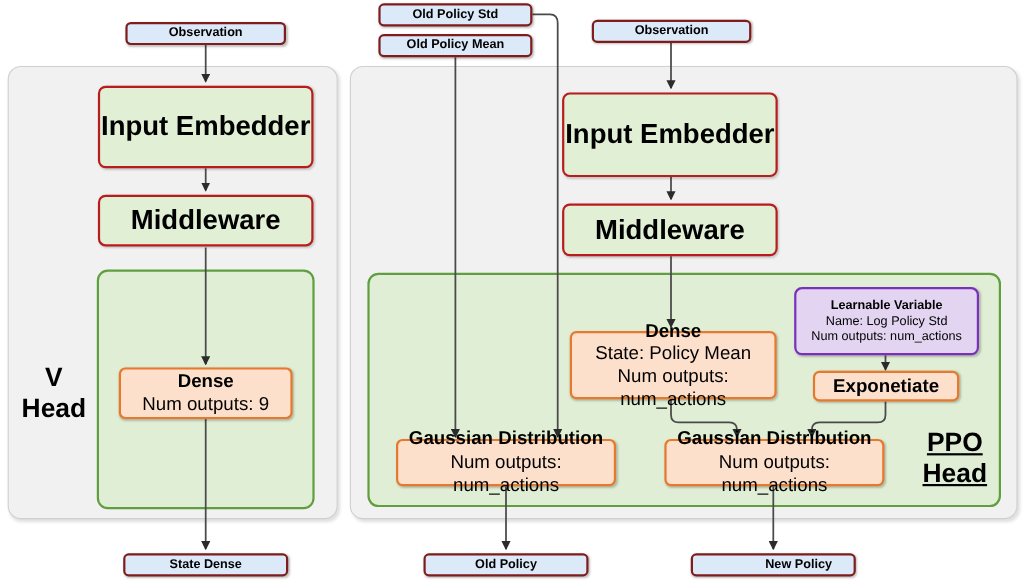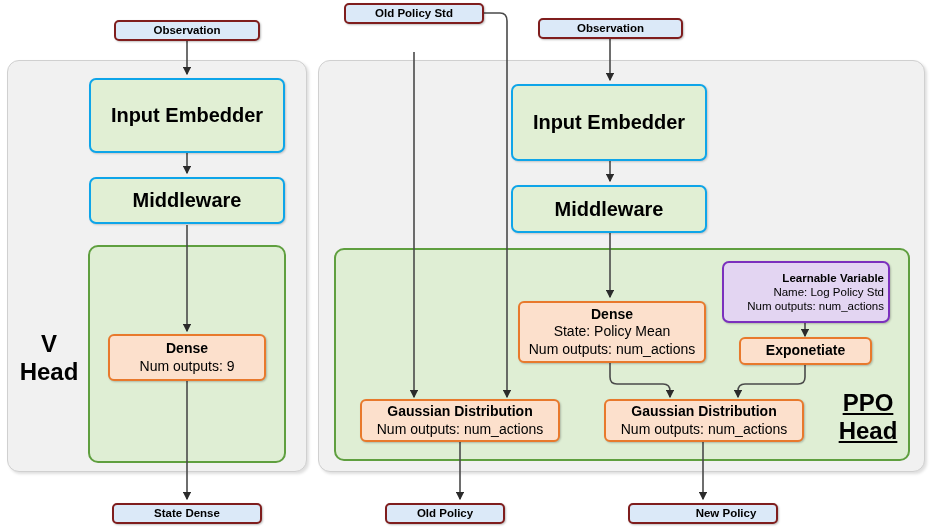--- a/index.html
+++ b/index.html
@@ -52,44 +52,43 @@
     background: #dbe9f8;
     border: 2px solid #7f1d1d;
     border-radius: 5px;
     font-size: 11.5px;
     font-weight: bold;
     box-shadow: 1px 1px 2px rgba(0,0,0,0.25);
   }
 
   .green-box {
     background: #e1efd4;
-    border: 2px solid #0ea5e9;
+    border: 2px solid #b91c1c;
     border-radius: 7px;
-    font-size: 20px;
+    font-size: 25px;
     font-weight: bold;
     box-shadow: 1px 1px 2px rgba(0,0,0,0.18);
   }
 
   .orange-box {
     background: #fce0cc;
     border: 2px solid #e8792c;
     border-radius: 6px;
-    font-size: 14px;
+    font-size: 17px;
     box-shadow: 1px 1px 2px rgba(0,0,0,0.22);
     padding: 2px 4px;
   }
 
   .purple-box {
     background: #e3d5f2;
     border: 2px solid #7b30bd;
     border-radius: 7px;
     font-size: 11.5px;
     box-shadow: 1px 1px 2px rgba(0,0,0,0.22);
     padding: 2px 4px;
-    align-items: flex-end;
   }
 
   .title-line { font-weight: bold; }
   .sub-line   { font-weight: normal; }
 
   
   .head-label {
     position: absolute;
     font-size: 24px;
     font-weight: bold;
@@ -153,20 +152,23 @@
   </svg>
 
   <div class="node blue-box" style="left:114px; top:20px; width:146px; height:21px;">
     <span>Observation</span>
   </div>
 
   <div class="node blue-box" style="left:344px; top:3px; width:140px; height:21px;">
     <span>Old Policy Std</span>
   </div>
 
+  <div class="node blue-box" style="left:344px; top:31px; width:140px; height:21px;">
+    <span>Old Policy Mean</span>
+  </div>
 
   <div class="node blue-box" style="left:538px; top:18px; width:145px; height:21px;">
     <span>Observation</span>
   </div>
 
   <div class="head-label" style="left:14px; top:330px; width:70px;">
     <div>V</div>
     <div>Head</div>
   </div>
 
@@ -219,21 +221,21 @@
 
   <div class="node orange-box" style="left:604px; top:399px; width:200px; height:43px;">
     <span class="title-line">Gaussian Distribution</span>
     <span class="sub-line">Num outputs: num_actions</span>
   </div>
 
   <div class="node blue-box" style="left:112px; top:503px; width:150px; height:21px;">
     <span>State Dense</span>
   </div>
 
-  <div class="node blue-box" style="left:385px; top:503px; width:120px; height:21px;">
+  <div class="node blue-box" style="left:385px; top:503px; width:150px; height:21px;">
     <span>Old Policy</span>
   </div>
 
   <div class="node blue-box" style="left:628px; top:503px; width:150px; height:21px;padding-left:46px;">
     <span>New Policy</span>
   </div>
 
 </div>
 
 </body></html>

